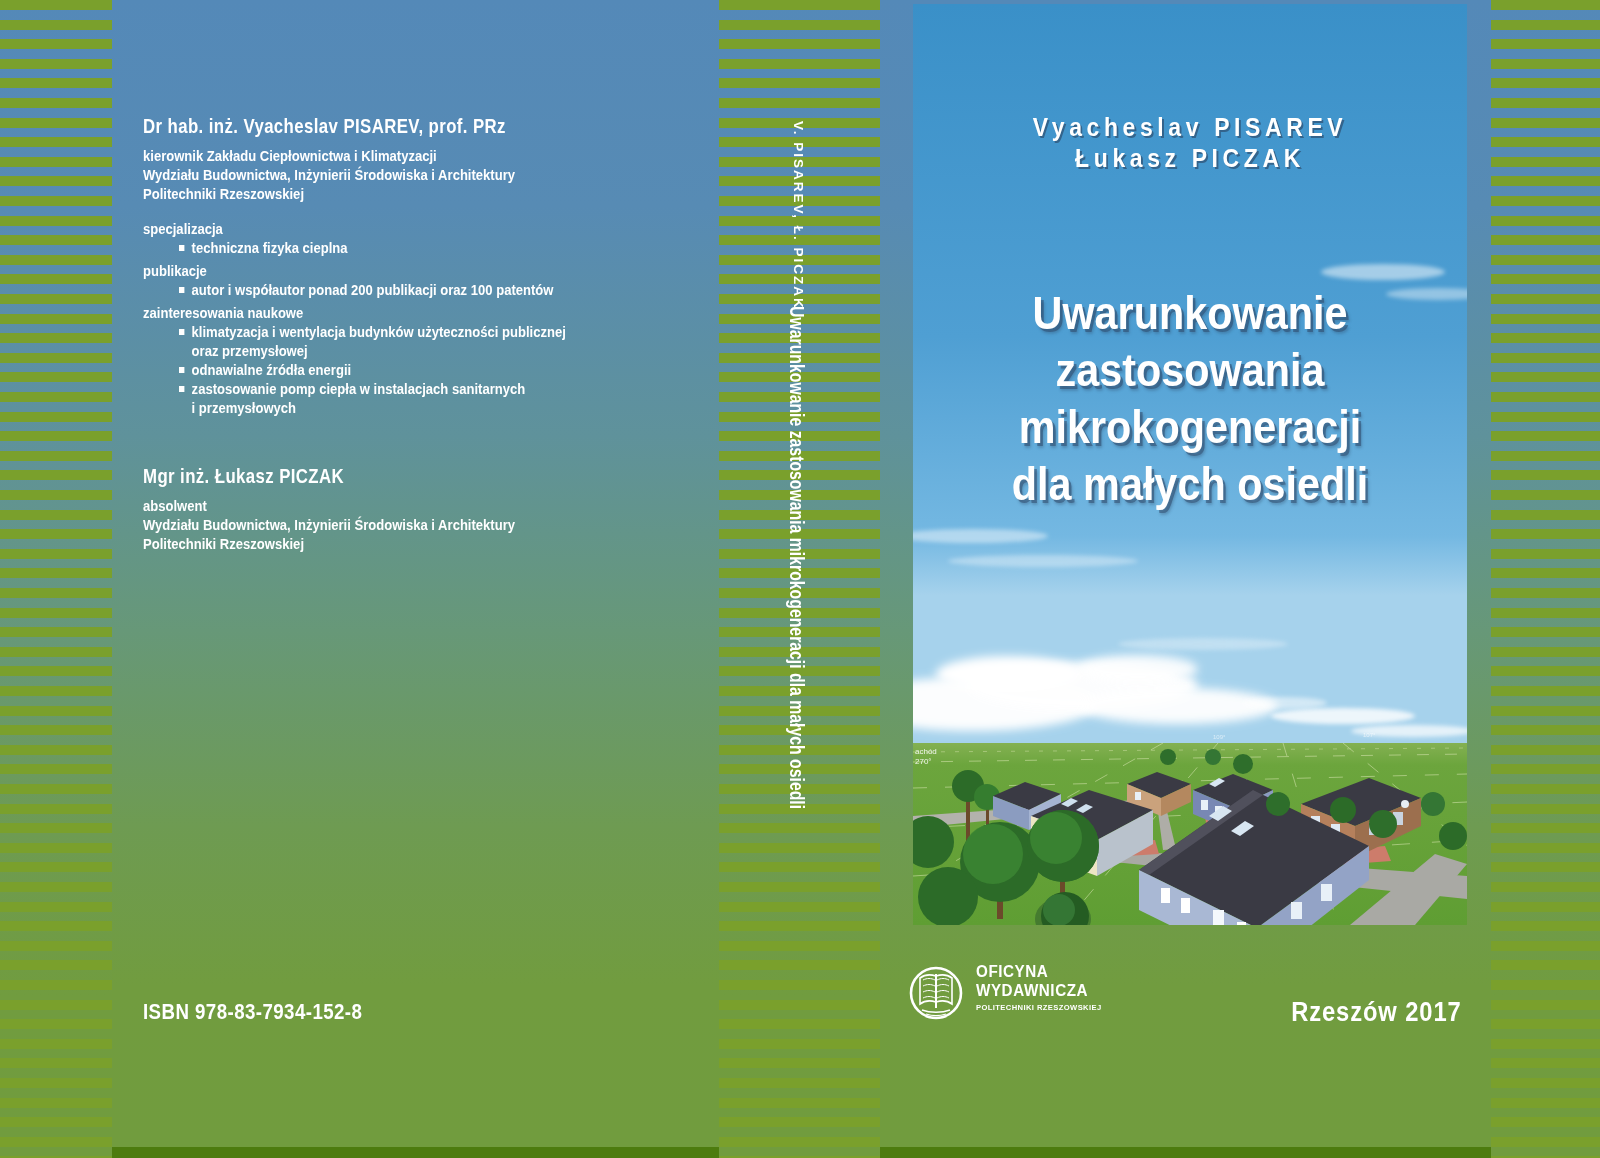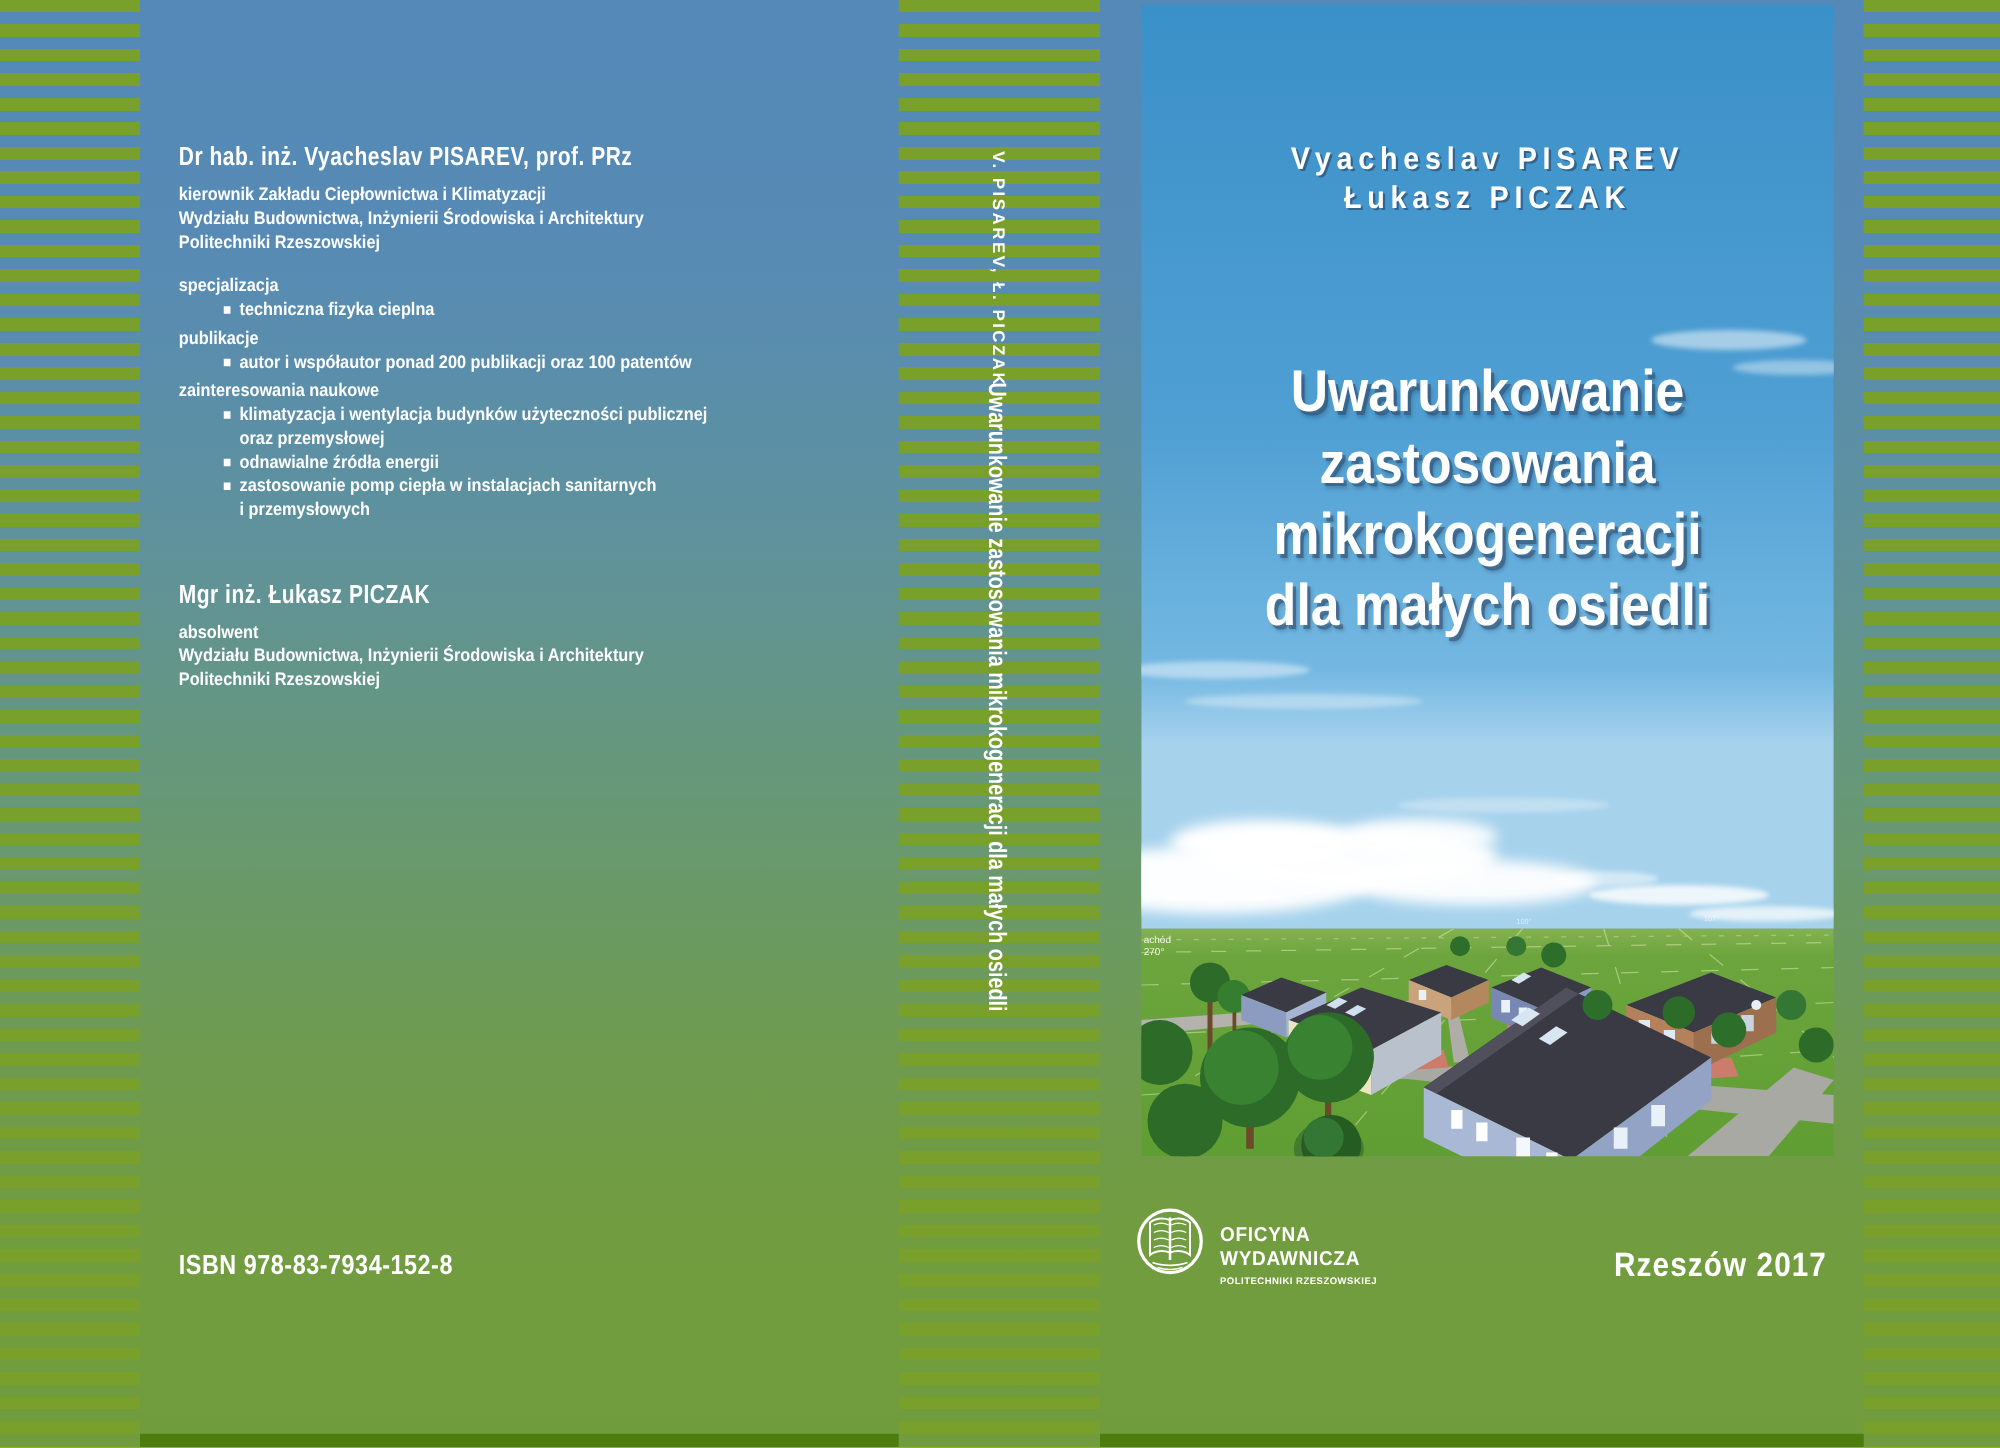--- a/index.html
+++ b/index.html
@@ -33,21 +33,21 @@
 
   
   .art{position:absolute;left:913px;top:4px;width:554px;height:921px;}
   .fc-authors{position:absolute;left:913px;top:112px;width:554px;text-align:center;color:#fff;
       font-weight:bold;font-size:25px;line-height:31px;letter-spacing:5px;
       text-shadow:2px 2px 0 rgba(42,66,96,.6);transform:scaleX(.92);transform-origin:50% 0;}
   .fc-title{position:absolute;left:913px;top:284px;width:554px;text-align:center;color:#fff;
       font-weight:bold;font-size:47px;line-height:57px;letter-spacing:0px;
       text-shadow:3px 3px 0 rgba(44,68,100,.5),4px 5px 3px rgba(44,68,100,.3);
       transform:scaleX(.88);transform-origin:50% 0;}
-  .publisher{position:absolute;left:908px;top:962px;display:flex;align-items:flex-end;color:#fff;}
+  .publisher{position:absolute;left:908px;top:962px;display:flex;align-items:flex-start;color:#fff;}
   .pub-text{margin-left:12px;font-weight:bold;}
   .pub-l1,.pub-l2{font-size:16px;line-height:19px;letter-spacing:.6px;transform:scaleX(.95);transform-origin:0 0;white-space:nowrap;}
   .pub-l3{font-size:7.6px;letter-spacing:.4px;margin-top:3px;white-space:nowrap;}
   .place-year{position:absolute;right:138px;top:997px;color:#fff;font-weight:bold;font-size:27px;
       letter-spacing:1px;transform:scaleX(.88);transform-origin:100% 0;white-space:nowrap;}
 </style>
 </head>
 <body>
 
 <div class="page">

